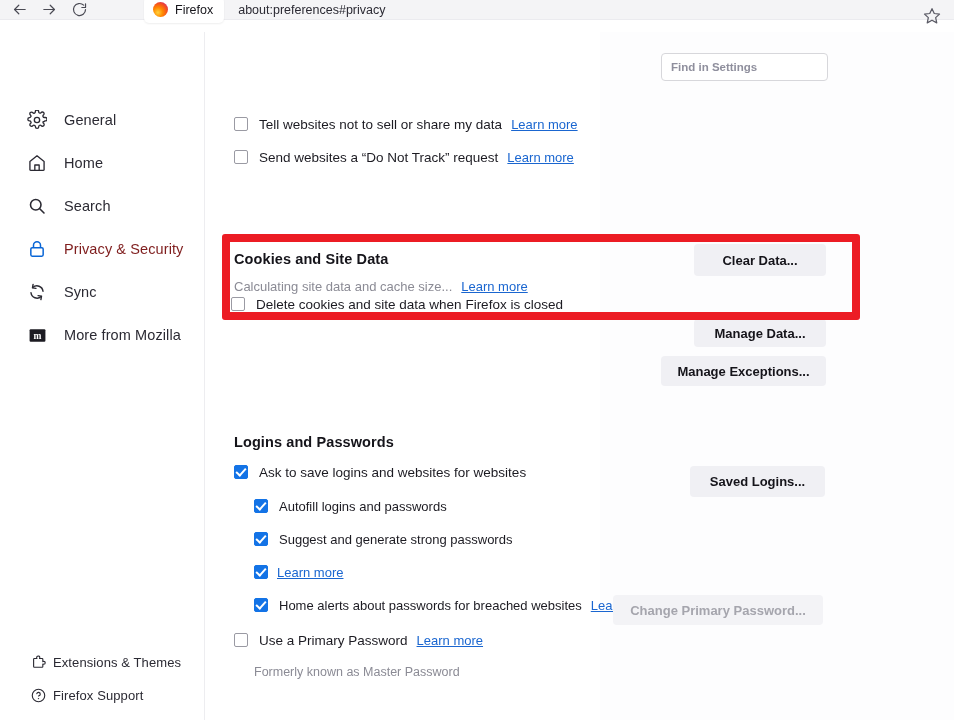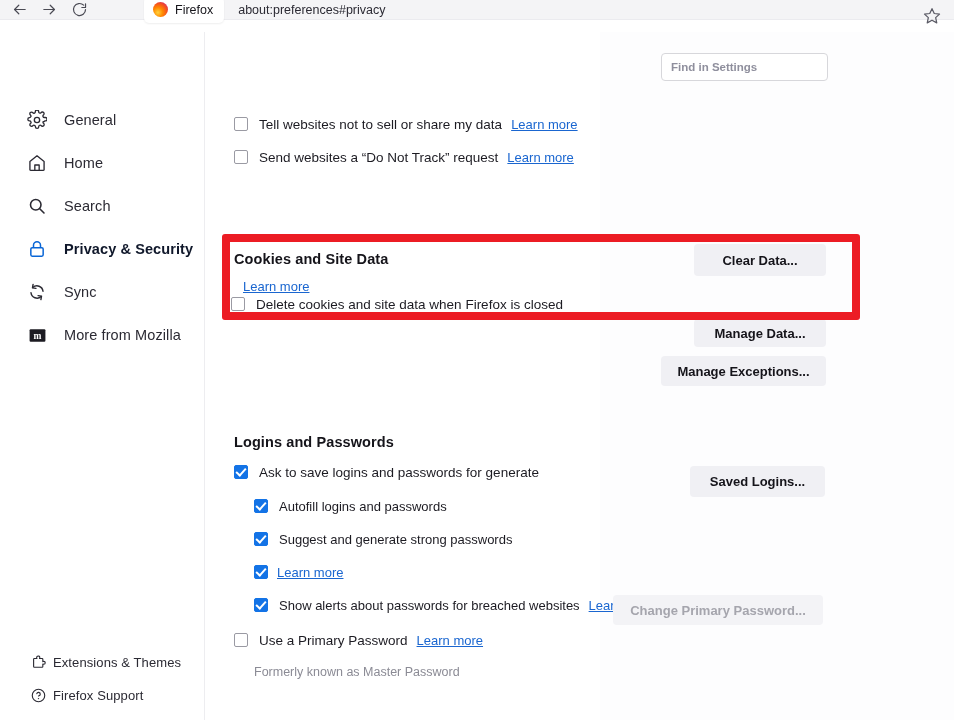--- a/index.html
+++ b/index.html
@@ -55,21 +55,21 @@
   #sidebar {
     position:absolute; left:0; top:0; width:205px; height:688px;
     background:#ffffff;
     border-right:1px solid #ededf0;
   }
   .side-item {
     position:absolute; left:26px; display:flex; align-items:center; gap:16px;
     height:28px; white-space:nowrap;
   }
   .side-label { font-size:14.5px; color:#2b2a33; letter-spacing:.1px; }
-  .side-item.active .side-label { color:#0f172a; font-weight:700; }
+  .side-item.active .side-label { color:#7f1d1d; font-weight:400; }
   .side-item.active .side-ico { color:#0a66d6; }
   .side-ico { width:22px; height:22px; color:#2b2a33; display:flex; align-items:center; justify-content:center; }
   .side-ico svg { display:block; }
   .side-bottom { position:absolute; left:28px; display:flex; align-items:center; gap:5px; height:24px; }
   .side-bottom .side-label { font-size:13px; color:#2b2a33; }
   .side-bottom .side-ico { width:20px; height:20px; }
 
   
   #content {
     position:absolute; left:205px; top:0; width:749px; height:688px;
@@ -266,59 +266,60 @@
 
     <div class="row" style="left:29px; top:118px">
       <span class="cb"></span>
       <span class="lbl">Send websites a “Do Not Track” request</span>
       <span class="link">Learn more</span>
     </div>
 
     <div class="sect-title" style="left:29px; top:219px">Cookies and Site Data</div>
 
     <div class="row" style="left:29px; top:247px">
+      <span class="muted">Calculating site data and cache size...</span>
       <span class="link">Learn more</span>
     </div>
 
     <div class="btn" style="left:489px; top:212px; width:132px; height:32px">Clear Data...</div>
 
     <div class="btn" style="left:489px; top:287px; width:132px; height:28px">Manage Data...</div>
 
     <div class="btn" style="left:456px; top:324px; width:165px; height:30px">Manage Exceptions...</div>
 
     <div class="row" style="left:26px; top:265px">
       <span class="cb"></span>
       <span class="lbl">Delete cookies and site data when Firefox is closed</span>
     </div>
 
     <div class="sect-title" style="left:29px; top:402px">Logins and Passwords</div>
 
     <div class="row" style="left:29px; top:433px">
       <span class="cb checked"></span>
-      <span class="lbl">Ask to save logins and passwords for generate</span>
+      <span class="lbl">Ask to save logins and websites for websites</span>
     </div>
 
     <div class="row" style="left:49px; top:467px">
       <span class="cb checked"></span>
       <span class="lbl sm">Autofill logins and passwords</span>
     </div>
 
     <div class="row" style="left:49px; top:500px">
       <span class="cb checked"></span>
       <span class="lbl sm">Suggest and generate strong passwords</span>
     </div>
 
     <div class="row" style="left:49px; top:533px">
       <span class="cb checked"></span>
       <span class="link">Learn more</span>
     </div>
 
     <div class="row" style="left:49px; top:566px">
       <span class="cb checked"></span>
-      <span class="lbl sm">Show alerts about passwords for breached websites</span>
+      <span class="lbl sm">Home alerts about passwords for breached websites</span>
       <span class="link">Learn more</span>
     </div>
 
 
     <div class="btn" style="left:485px; top:434px; width:135px; height:31px">Saved Logins...</div>
 
     <div class="row" style="left:29px; top:601px">
       <span class="cb"></span>
       <span class="lbl">Use a Primary Password</span>
       <span class="link">Learn more</span>

